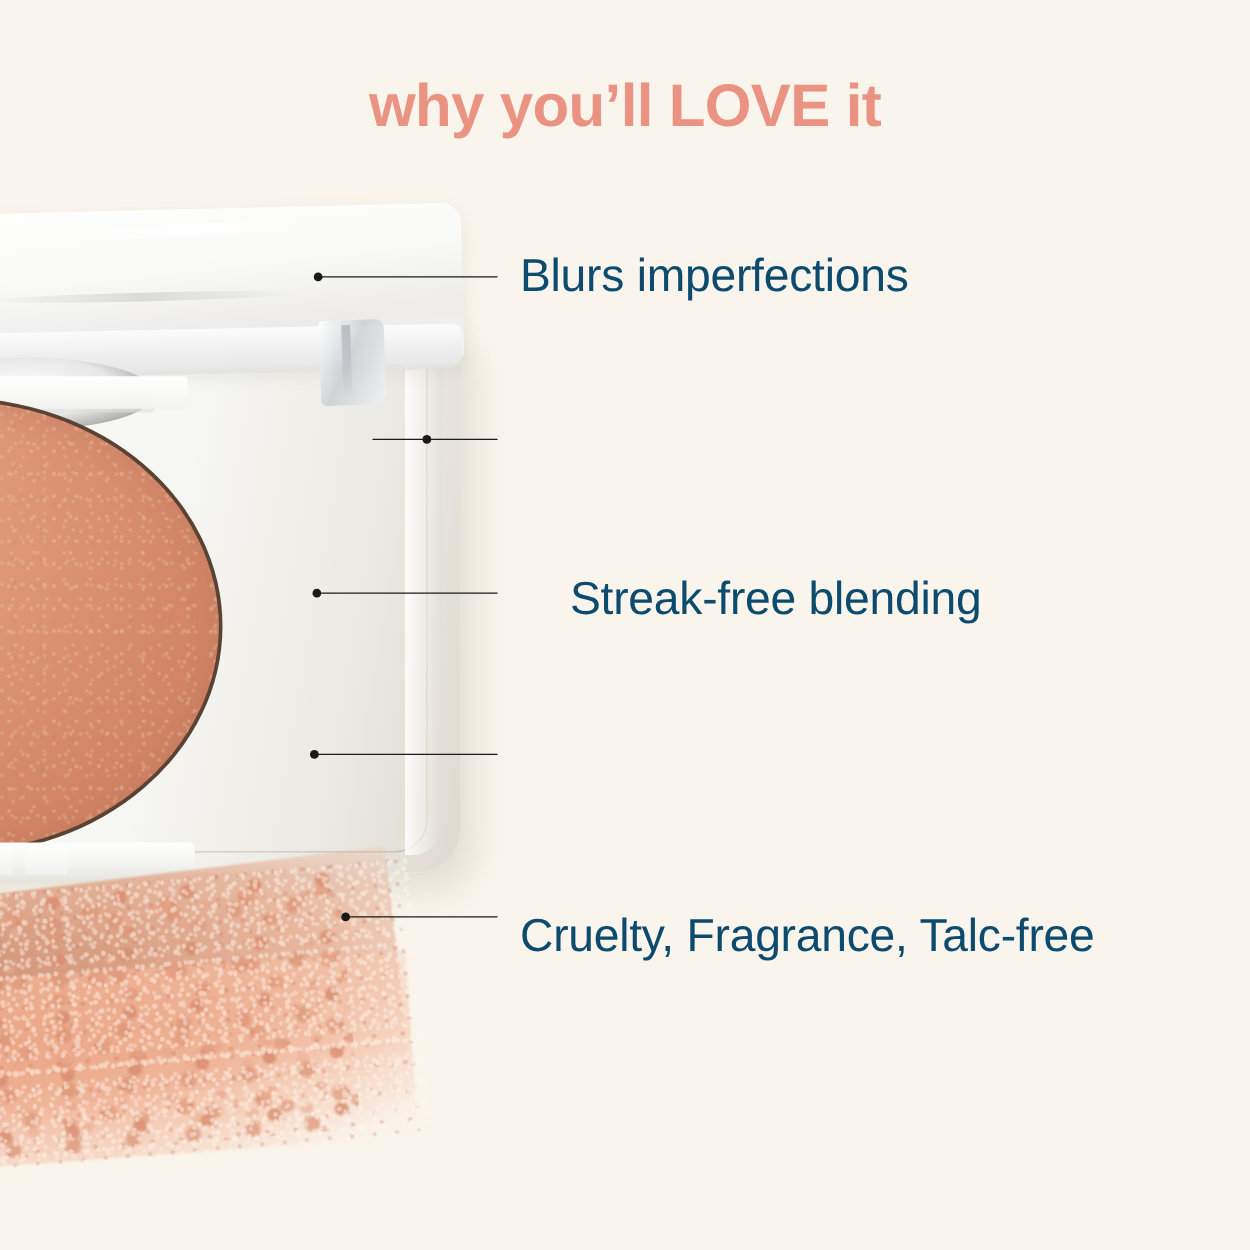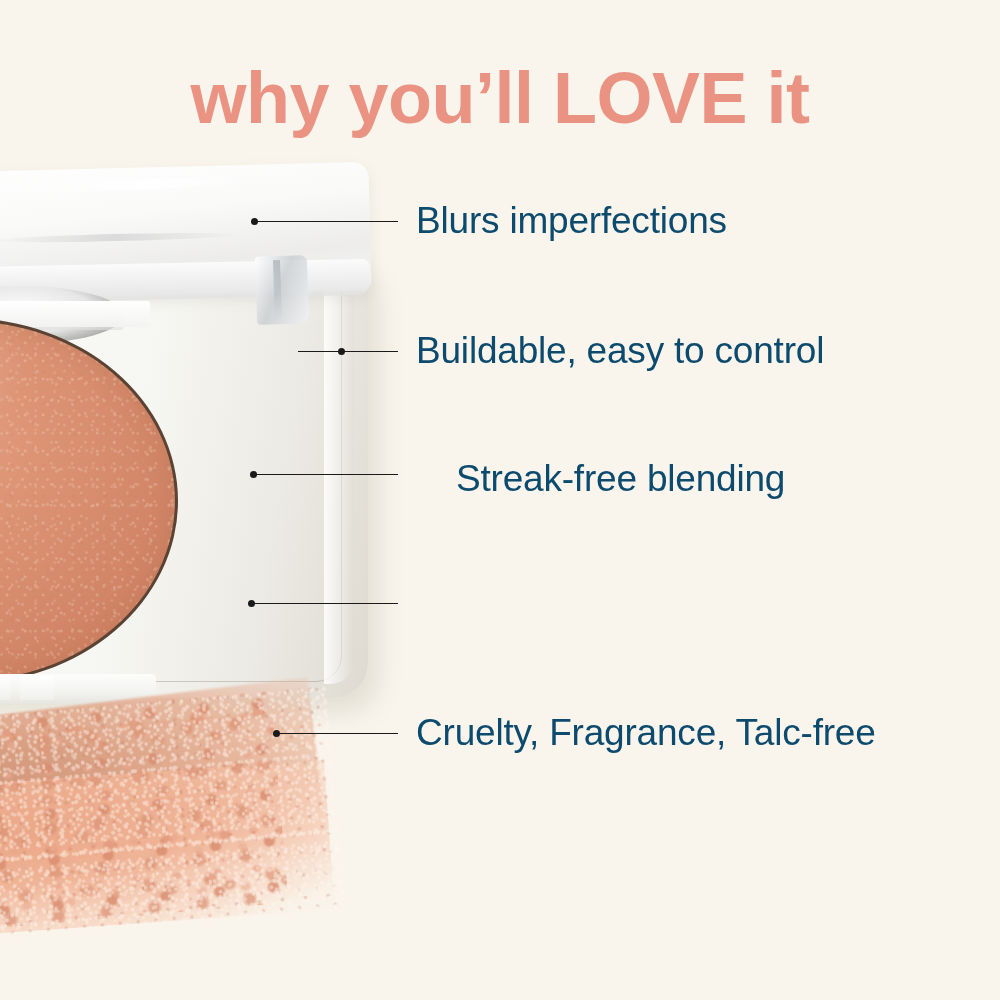--- a/index.html
+++ b/index.html
@@ -21,21 +21,21 @@
     overflow: hidden;
   }
 
   
   .title {
     position: absolute;
     left: 0;
     top: 62px;
     width: 1000px;
     text-align: center;
-    font-size: 72px;
+    font-size: 48px;
     font-weight: 700;
     letter-spacing: -0.5px;
     color: #ea9383;
     font-family: "Liberation Sans", sans-serif;
     line-height: 1.0;
     white-space: nowrap;
   }
 
   
   .product {
@@ -357,26 +357,25 @@
     <div class="smear-crumbs"></div>
     <div class="smear-shimmer"></div>
   </div>
 
   <span class="leader-dot" style="left:251px; top:218px;"></span>
   <span class="leader" style="left:254px; top:221px; width:144px;"></span>
   <div class="feature-label" style="top:200px;">Blurs imperfections</div>
 
   <span class="leader-dot" style="left:338px; top:348px;"></span>
   <span class="leader" style="left:298px; top:351px; width:100px;"></span>
-  <div class="feature-label" style="top:330px;">Buildable, easy to control</div>
 
   <span class="leader-dot" style="left:250px; top:471px;"></span>
   <span class="leader" style="left:253px; top:474px; width:145px;"></span>
   <div class="feature-label" style="top:458px;margin-left:40px;">Streak-free blending</div>
 
   <span class="leader-dot" style="left:248px; top:600px;"></span>
   <span class="leader" style="left:251px; top:603px; width:147px;"></span>
 
   <span class="leader-dot" style="left:273px; top:730px;"></span>
   <span class="leader" style="left:276px; top:733px; width:122px;"></span>
-  <div class="feature-label" style="top:712px;">Cruelty, Fragrance, Talc-free</div>
+  <div class="feature-label" style="top:728px;">Cruelty, Fragrance, Talc-free</div>
 
 </div>
 
 </body></html>

